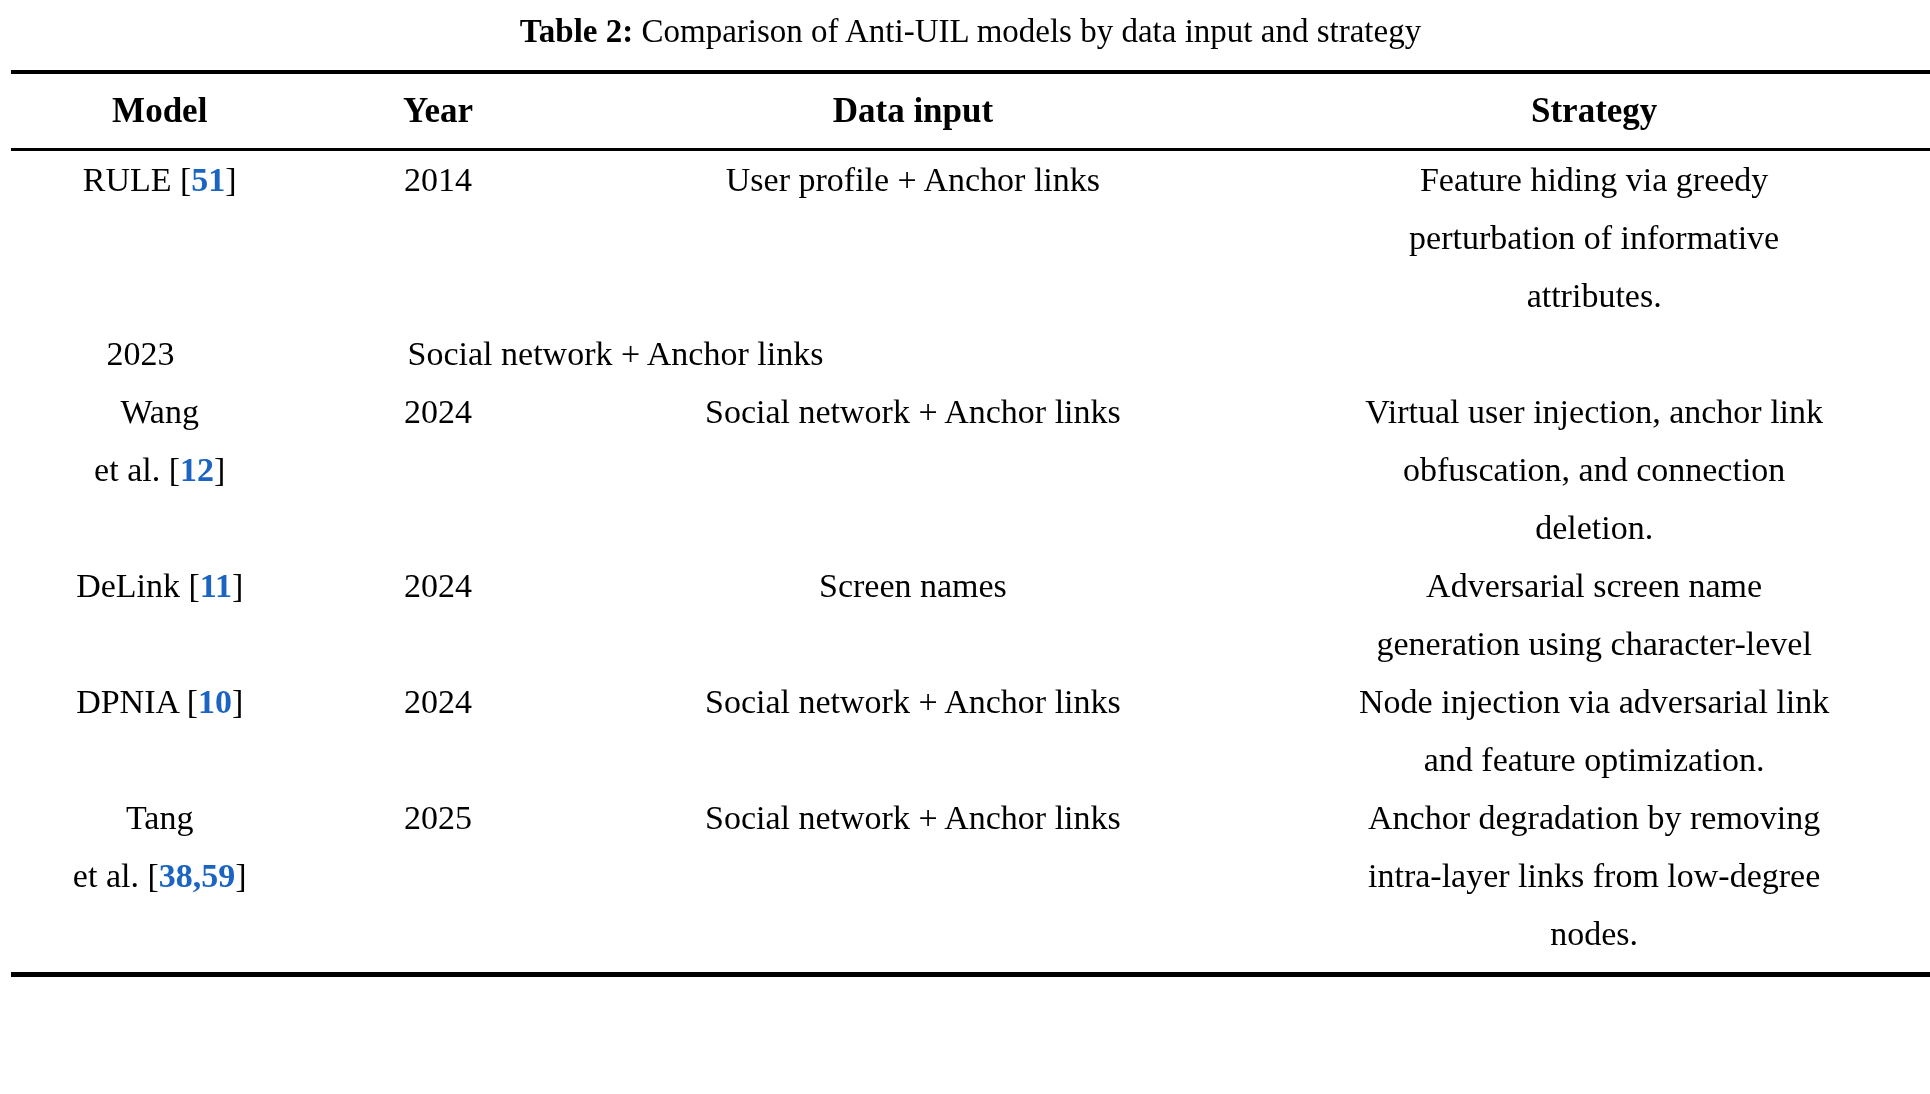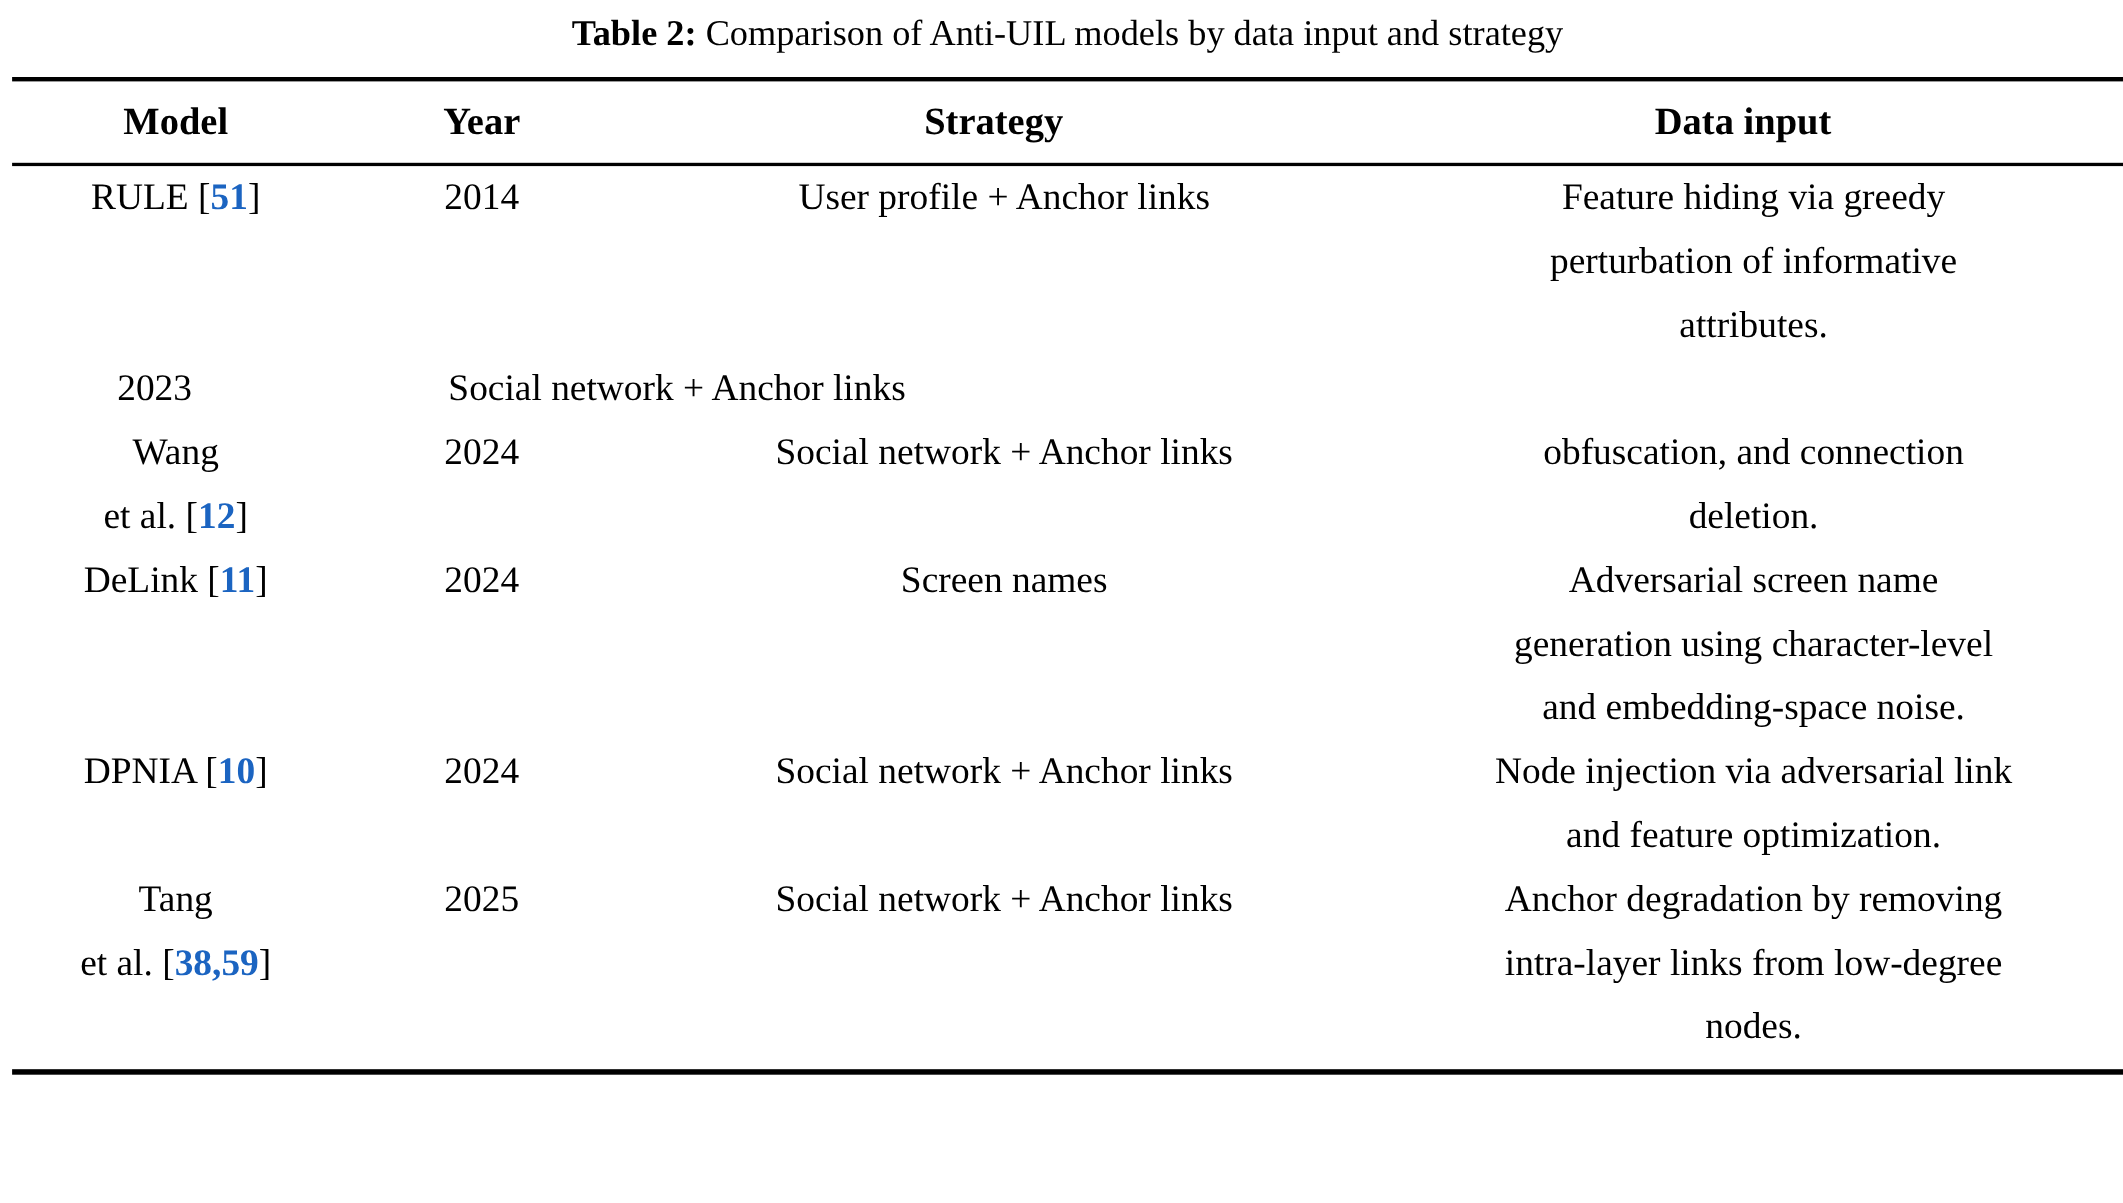--- a/index.html
+++ b/index.html
@@ -48,22 +48,22 @@
 
   <div class="caption">
     <span class="cap-label">Table 2:</span><span> Comparison of Anti-UIL models by data input and strategy</span>
   </div>
 
   <div class="rule top"></div>
 
   <div class="thead">
     <div class="cell c-model">Model</div>
     <div class="cell c-year">Year</div>
+    <div class="cell c-data">Data input</div>
     <div class="cell c-strategy">Strategy</div>
-    <div class="cell c-data">Data input</div>
   </div>
 
   <div class="rule mid"></div>
 
   <div class="tbody">
 
     <div class="row">
       <div class="cell c-model">
         <div class="line"></div>
         <div class="line"><span>RULE [</span><span class="cite">51</span><span>]</span></div>
@@ -95,40 +95,40 @@
         <div class="line"><span>Wang</span></div>
         <div class="line"><span>et al. [</span><span class="cite">12</span><span>]</span></div>
       </div>
       <div class="cell c-year">
           <div class="line"><span>2024</span></div>
         </div>
       <div class="cell c-data">
           <div class="line"><span>Social network + Anchor links</span></div>
         </div>
       <div class="cell c-strategy">
+        <div class="line"><span>Virtual user injection, anchor link</span></div>
         <div class="line"><span>obfuscation, and connection</span></div>
         <div class="line"><span>deletion.</span></div>
       </div>
     </div>
 
     <div class="row">
       <div class="cell c-model">
         <div class="line"></div>
         <div class="line"><span>DeLink [</span><span class="cite">11</span><span>]</span></div>
       </div>
       <div class="cell c-year">
           <div class="line"><span>2024</span></div>
         </div>
       <div class="cell c-data">
           <div class="line"><span>Screen names</span></div>
         </div>
       <div class="cell c-strategy">
         <div class="line"><span>Adversarial screen name</span></div>
         <div class="line"><span>generation using character-level</span></div>
-        <div class="line"><span>and embedding-space noise.</span></div>
       </div>
     </div>
 
     <div class="row">
       <div class="cell c-model">
         <div class="line"></div>
         <div class="line"><span>DPNIA [</span><span class="cite">10</span><span>]</span></div>
       </div>
       <div class="cell c-year">
           <div class="line"><span>2024</span></div>

